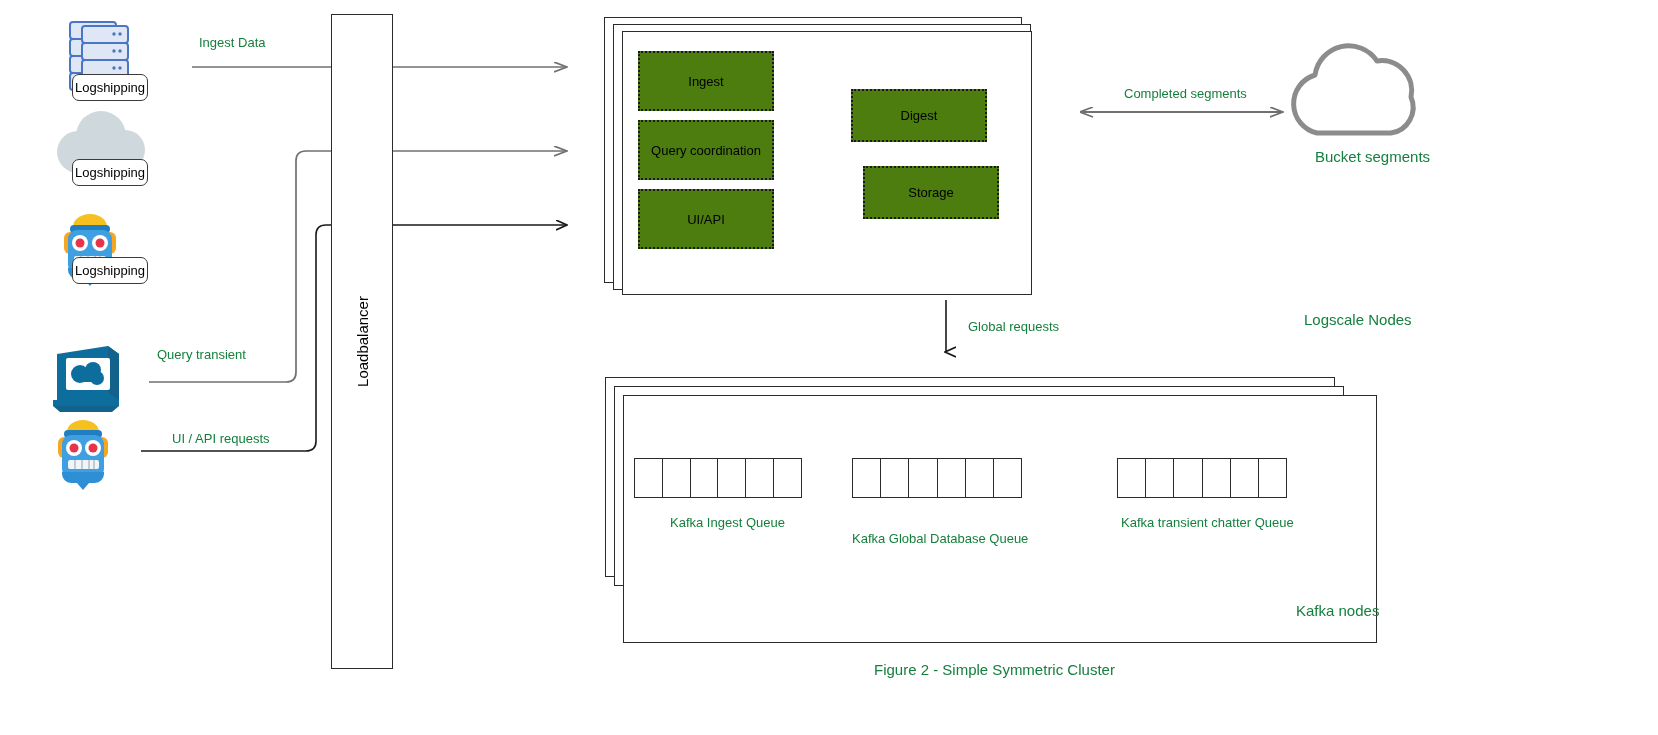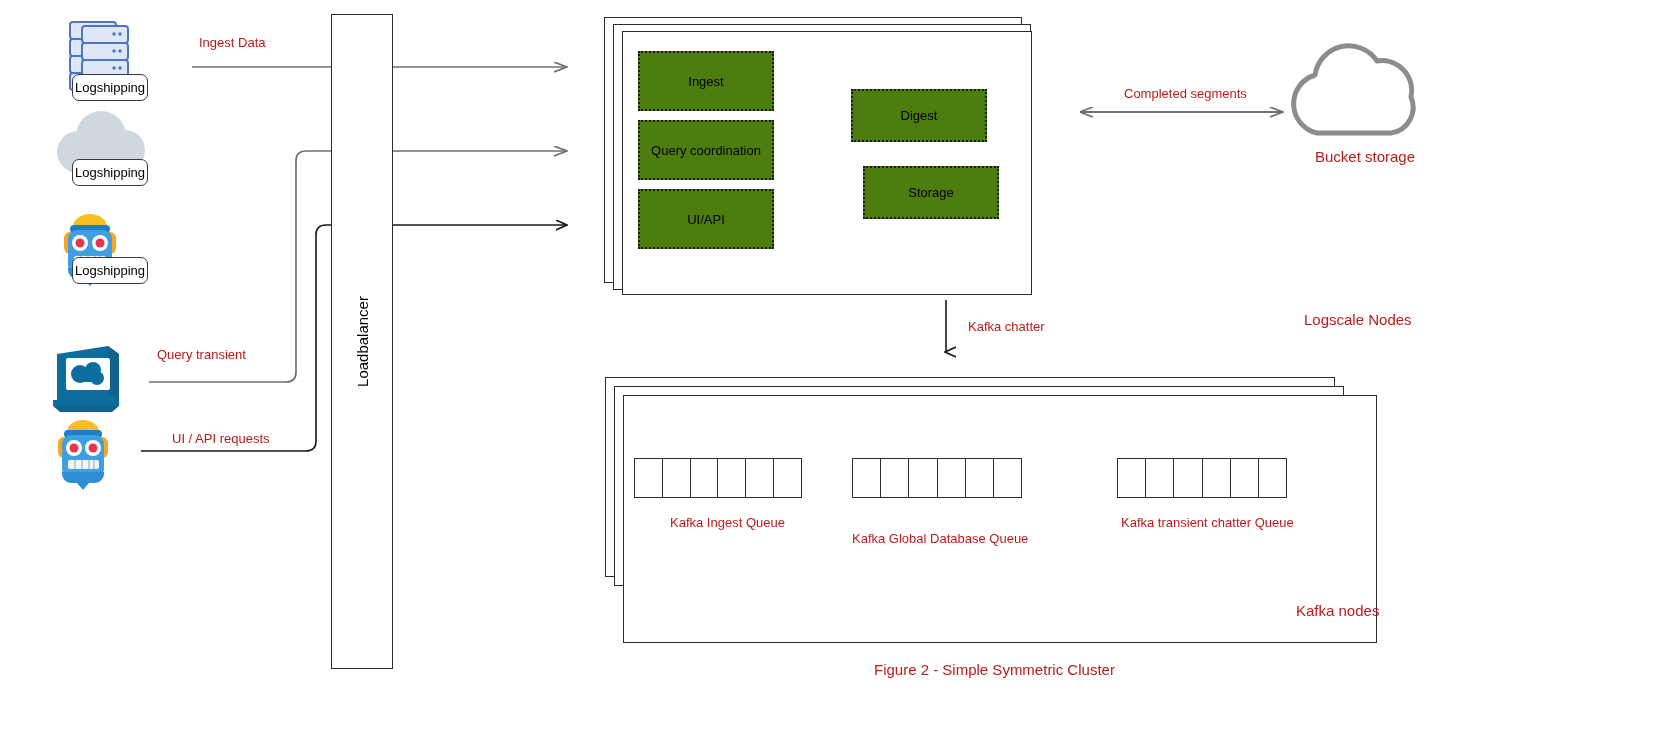--- a/index.html
+++ b/index.html
@@ -16,21 +16,21 @@
     position: relative;
     width: 1658px;
     height: 735px;
     background: #ffffff;
     overflow: hidden;
   }
   .lbl {
     position: absolute;
     font-family: "Liberation Sans", sans-serif;
     font-size: 13px;
-    color: #b91c1c;
+    color: #15803d;
     white-space: nowrap;
     line-height: 1.15;
   }
   .lbl-lg { font-size: 15px; }
 
   
   .nodebox {
     position: absolute;
     background: #ffffff;
     border: 1.6px solid #2b2b2b;
@@ -234,21 +234,21 @@
   <div class="pill" style="left:72px; top:159px; width:76px; height:27px;">
     <span>Logshipping</span>
   </div>
   <div class="pill" style="left:72px; top:257px; width:76px; height:27px;">
     <span>Logshipping</span>
   </div>
 
   <div class="lbl" style="left:199px; top:36px;">Ingest Data</div>
   <div class="lbl" style="left:157px; top:348px;">Query transient</div>
   <div class="lbl" style="left:172px; top:432px;">UI / API requests</div>
-  <div class="lbl" style="left:968px; top:320px;">Kafka chatter</div>
+  <div class="lbl" style="left:968px; top:320px;">Global requests</div>
   <div class="lbl" style="left:1124px; top:87px;">Completed segments</div>
 
   <div id="loadbalancer" style="left:331px; top:14px; width:62px; height:655px;">
     <span class="lb-text">Loadbalancer</span>
   </div>
 
   <div class="nodebox" style="left:604px; top:17px; width:418px; height:266px;"></div>
   <div class="nodebox" style="left:613px; top:24px; width:418px; height:266px;"></div>
   <div class="nodebox" style="left:622px; top:31px; width:410px; height:264px;">
 
@@ -265,21 +265,21 @@
     <div class="svcbox" style="left:228px; top:57px; width:136px; height:53px;">
       <span>Digest</span>
     </div>
     <div class="svcbox" style="left:240px; top:134px; width:136px; height:53px;">
       <span>Storage</span>
     </div>
   </div>
 
   <div class="lbl lbl-lg" style="left:1304px; top:311px;">Logscale Nodes</div>
 
-  <div class="lbl lbl-lg" style="left:1315px; top:148px;">Bucket storage</div>
+  <div class="lbl lbl-lg" style="left:1315px; top:148px;">Bucket segments</div>
 
   <div class="nodebox" style="left:605px; top:377px; width:730px; height:200px;"></div>
   <div class="nodebox" style="left:614px; top:386px; width:730px; height:200px;"></div>
   <div class="nodebox" style="left:623px; top:395px; width:754px; height:248px;">
 
     <div class="queue" style="left:10px; top:62px; width:168px; height:40px;">
       <div class="cell"></div>
       <div class="cell"></div>
       <div class="cell"></div>
       <div class="cell"></div>

